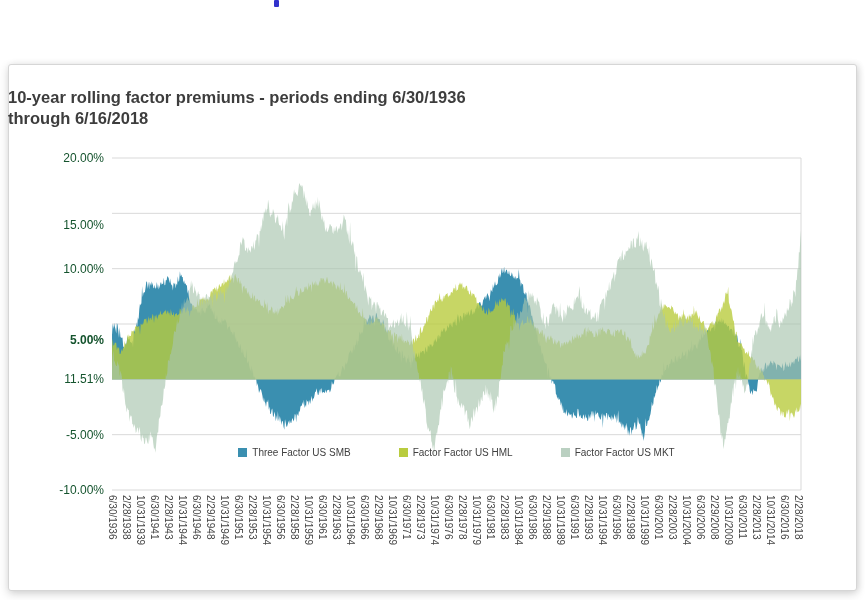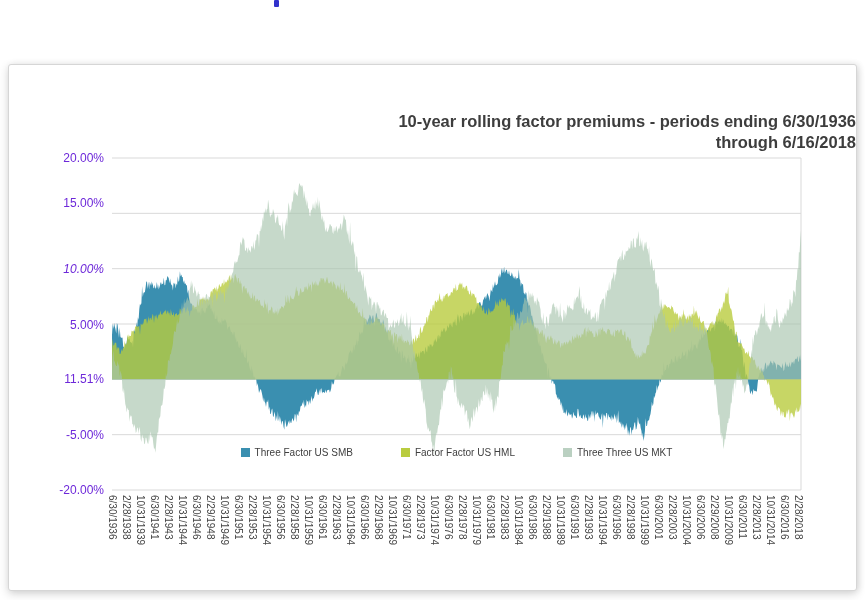--- a/index.html
+++ b/index.html
@@ -7,27 +7,27 @@
     width:865px;height:600px;position:relative;overflow:hidden;
     background:#ffffff;font-family:"Liberation Sans", sans-serif;
   }
   .top-mark{position:absolute;left:274px;top:0;width:5px;height:7px;border-radius:1px;}
   .chart-card{
     position:absolute;left:8px;top:64px;width:847px;height:525px;
     background:#ffffff;border:1px solid #d6d6d6;border-radius:3px;
     box-shadow:0 3px 10px rgba(0,0,0,0.16), 2px 0 6px rgba(0,0,0,0.07);
   }
   .chart-title{
-    position:absolute;left:8px;top:87px;width:848px;text-align:right;
-    font-size:16.5px;font-weight:bold;color:#3d3d3d;line-height:21px;z-index:4;margin-top:24px;
+    position:absolute;left:8px;top:87px;width:848px;text-align:left;
+    font-size:16.5px;font-weight:bold;color:#3d3d3d;line-height:21px;z-index:4;
   }
   #plot-svg{position:absolute;left:0;top:0;z-index:2;}
   .ylab{
     position:absolute;left:0;width:104px;text-align:right;
-    font-size:12px;color:#6d28d9;line-height:14px;z-index:3;
+    font-size:12px;color:#14532d;line-height:14px;z-index:3;
   }
   .xlab{
     position:absolute;top:495px;font-size:10px;line-height:10px;color:#444444;
     white-space:nowrap;transform:rotate(90deg);transform-origin:0 0;z-index:3;
   }
   .legend-row{
     position:absolute;left:112px;top:445px;width:689px;height:14px;
     display:flex;justify-content:center;align-items:center;gap:48px;z-index:3;
   }
   .legend-item{display:flex;align-items:center;gap:5px;}
@@ -55,26 +55,26 @@
     <line x1="112" x2="801" y1="434.6666666666667" y2="434.6666666666667" stroke="#d9d9d9" stroke-width="1"></line>
     <line x1="112" x2="801" y1="490" y2="490" stroke="#d9d9d9" stroke-width="1"></line>
     <line x1="801" x2="801" y1="158" y2="490" stroke="#d9d9d9" stroke-width="1"></line>
     <path d="M112.0 379.3L112.0 335.1L112.7 323.6L113.4 329.1L114.1 322.9L114.8 326.5L115.5 329.2L116.2 333.5L116.9 323.0L117.6 324.7L118.3 331.0L119.0 338.0L119.7 327.2L120.4 336.4L121.1 338.1L121.8 337.6L122.5 337.8L123.2 346.7L123.9 346.8L124.6 348.8L125.3 342.9L126.0 345.6L126.7 342.6L127.4 336.1L128.1 339.6L128.8 339.3L129.5 338.2L130.2 342.0L130.9 342.2L131.6 343.3L132.3 340.5L133.0 347.5L133.7 331.5L134.4 331.4L135.1 328.5L135.8 332.0L136.5 322.0L137.2 326.8L137.9 317.3L138.6 319.9L139.3 309.1L140.0 303.5L140.7 305.6L141.4 302.9L142.1 286.0L142.8 297.1L143.5 292.8L144.2 292.6L144.9 292.1L145.6 287.5L146.3 281.4L147.0 281.8L147.7 289.1L148.4 281.4L149.1 289.4L149.8 281.8L150.5 285.7L151.2 281.2L151.9 285.7L152.6 282.6L153.3 287.5L154.0 288.4L154.7 284.7L155.4 288.7L156.1 288.1L156.8 282.1L157.5 286.2L158.2 289.4L158.9 284.6L159.6 288.4L160.3 283.6L161.0 282.0L161.7 284.8L162.4 283.7L163.1 283.8L163.8 277.6L164.5 285.2L165.2 285.0L165.9 279.7L166.6 280.4L167.3 275.9L168.0 277.1L168.7 277.9L169.4 283.3L170.1 278.6L170.8 283.3L171.5 285.1L172.2 285.5L172.9 290.5L173.6 282.6L174.3 284.4L175.0 282.6L175.7 288.6L176.4 283.4L177.1 285.0L177.8 276.3L178.5 282.0L179.2 280.4L179.9 271.2L180.6 276.5L181.3 274.6L182.0 277.1L182.7 277.0L183.4 283.0L184.1 280.2L184.8 284.0L185.5 283.3L186.2 285.3L186.9 285.2L187.6 293.8L188.3 289.5L189.0 298.1L189.7 300.0L190.4 303.2L191.1 303.7L191.8 303.5L192.5 305.9L193.2 309.8L193.9 305.7L194.6 309.8L195.3 307.9L196.0 309.6L196.7 308.9L197.4 311.5L198.1 313.6L198.8 310.9L199.5 313.2L200.2 309.4L200.9 316.1L201.6 309.1L202.3 307.5L203.0 311.9L203.7 309.9L204.4 312.3L205.1 313.5L205.8 310.5L206.5 307.6L207.2 308.6L207.9 303.7L208.6 306.2L209.3 304.7L210.0 304.1L210.7 309.3L211.4 308.1L212.1 312.5L212.8 310.0L213.5 315.5L214.2 310.5L214.9 318.9L215.6 318.8L216.3 318.9L217.0 314.6L217.7 321.1L218.4 323.1L219.1 320.5L219.8 323.8L220.5 321.6L221.2 324.6L221.9 317.5L222.6 321.5L223.3 320.2L224.0 321.5L224.7 319.1L225.4 319.8L226.1 321.6L226.8 323.4L227.5 329.9L228.2 326.4L228.9 327.6L229.6 325.4L230.3 329.4L231.0 332.0L231.7 331.7L232.4 333.3L233.1 335.4L233.8 331.5L234.5 332.3L235.2 340.1L235.9 336.0L236.6 342.6L237.3 341.1L238.0 342.1L238.7 347.0L239.4 348.3L240.1 343.8L240.8 346.1L241.5 352.2L242.2 353.3L242.9 348.5L243.6 354.3L244.3 357.1L245.0 357.4L245.7 357.9L246.4 348.4L247.1 361.5L247.8 363.4L248.5 360.3L249.2 365.8L249.9 368.7L250.6 370.9L251.3 365.3L252.0 373.4L252.7 368.6L253.4 376.1L254.1 377.9L254.8 376.1L255.5 379.6L256.2 378.8L256.9 386.1L257.6 382.9L258.3 387.5L259.0 393.1L259.7 391.0L260.4 389.0L261.1 390.0L261.8 392.7L262.5 396.3L263.2 401.7L263.9 397.3L264.6 401.7L265.3 402.9L266.0 406.9L266.7 401.6L267.4 402.3L268.1 399.5L268.8 409.7L269.5 406.6L270.2 413.7L270.9 414.0L271.6 409.7L272.3 408.6L273.0 416.7L273.7 416.5L274.4 411.6L275.1 414.7L275.8 421.4L276.5 415.2L277.2 421.5L277.9 411.0L278.6 421.2L279.3 415.8L280.0 422.6L280.7 417.1L281.4 425.0L282.1 421.6L282.8 420.7L283.5 426.5L284.3 429.7L285.0 419.3L285.7 422.4L286.4 426.8L287.1 426.5L287.8 423.9L288.5 420.7L289.2 424.1L289.9 419.9L290.6 422.7L291.3 423.1L292.0 419.4L292.7 418.1L293.4 421.5L294.1 419.7L294.8 413.9L295.5 414.8L296.2 422.5L296.9 413.2L297.6 414.9L298.3 416.0L299.0 410.6L299.7 412.4L300.4 407.0L301.1 405.6L301.8 406.1L302.5 401.9L303.2 405.1L303.9 399.7L304.6 408.2L305.3 404.7L306.0 407.2L306.7 399.5L307.4 401.9L308.1 400.4L308.8 405.6L309.5 399.7L310.2 404.0L310.9 399.8L311.6 395.8L312.3 401.7L313.0 398.1L313.7 399.1L314.4 395.9L315.1 392.0L315.8 391.7L316.5 388.3L317.2 392.0L317.9 395.0L318.6 394.8L319.3 389.3L320.0 393.8L320.7 388.9L321.4 388.2L322.1 393.5L322.8 392.1L323.5 392.0L324.2 392.5L324.9 392.9L325.6 389.5L326.3 393.3L327.0 390.8L327.7 389.9L328.4 389.9L329.1 389.5L329.8 392.5L330.5 391.0L331.2 388.2L331.9 381.3L332.6 384.3L333.3 384.5L334.0 383.1L334.7 377.9L335.4 377.9L336.1 376.6L336.8 375.1L337.5 374.5L338.2 371.3L338.9 376.5L339.6 376.2L340.3 376.4L341.0 372.8L341.7 369.5L342.4 365.8L343.1 366.5L343.8 368.3L344.5 370.4L345.2 361.6L345.9 365.0L346.6 363.4L347.3 362.4L348.0 359.4L348.7 354.1L349.4 352.6L350.1 351.2L350.8 350.0L351.5 353.5L352.2 349.5L352.9 353.7L353.6 344.2L354.3 350.7L355.0 344.6L355.7 345.6L356.4 338.7L357.1 345.4L357.8 340.6L358.5 341.6L359.2 333.3L359.9 331.6L360.6 334.7L361.3 332.9L362.0 331.4L362.7 333.4L363.4 327.3L364.1 316.5L364.8 321.7L365.5 324.8L366.2 322.2L366.9 319.0L367.6 322.9L368.3 318.8L369.0 318.2L369.7 314.6L370.4 315.7L371.1 317.8L371.8 320.1L372.5 315.8L373.2 315.3L373.9 320.3L374.6 326.2L375.3 318.7L376.0 313.4L376.7 313.2L377.4 318.4L378.1 319.2L378.8 319.1L379.5 319.1L380.2 322.0L380.9 324.5L381.6 322.0L382.3 327.5L383.0 319.1L383.7 322.1L384.4 332.0L385.1 326.3L385.8 330.4L386.5 333.6L387.2 329.5L387.9 334.6L388.6 340.1L389.3 339.5L390.0 341.9L390.7 338.2L391.4 340.8L392.1 337.1L392.8 346.7L393.5 344.4L394.2 342.4L394.9 349.1L395.6 349.9L396.3 352.7L397.0 348.1L397.7 346.0L398.4 354.3L399.1 352.5L399.8 350.4L400.5 353.1L401.2 362.8L401.9 349.8L402.6 351.9L403.3 357.7L404.0 358.3L404.7 354.9L405.4 357.5L406.1 363.5L406.8 360.5L407.5 357.4L408.2 360.1L408.9 354.4L409.6 362.3L410.3 361.8L411.0 369.0L411.7 356.8L412.4 362.8L413.1 360.0L413.8 353.7L414.5 358.3L415.2 358.2L415.9 353.0L416.6 353.7L417.3 356.6L418.0 357.3L418.7 351.9L419.4 359.1L420.1 350.4L420.8 353.0L421.5 352.3L422.2 350.9L422.9 350.9L423.6 350.8L424.3 354.4L425.0 350.1L425.7 346.5L426.4 350.9L427.1 352.5L427.8 345.2L428.5 346.1L429.2 347.4L429.9 343.4L430.6 345.0L431.3 344.3L432.0 347.1L432.7 346.1L433.4 344.8L434.1 339.3L434.8 342.1L435.5 338.1L436.2 342.6L436.9 340.7L437.6 336.2L438.3 334.5L439.0 339.4L439.7 335.3L440.4 337.2L441.1 329.3L441.8 331.9L442.5 331.5L443.2 330.0L443.9 327.7L444.6 328.8L445.3 332.6L446.0 330.0L446.7 330.9L447.4 325.1L448.1 327.0L448.8 327.9L449.5 322.9L450.2 325.3L450.9 322.6L451.6 326.1L452.3 327.4L453.0 320.9L453.7 322.8L454.4 322.3L455.1 318.5L455.8 324.7L456.5 325.7L457.2 317.6L457.9 314.0L458.6 317.1L459.3 323.6L460.0 316.3L460.7 315.5L461.4 317.3L462.1 321.3L462.8 317.2L463.5 313.0L464.2 312.7L464.9 317.7L465.6 313.5L466.3 315.5L467.0 311.4L467.7 315.2L468.4 310.8L469.1 313.9L469.8 316.0L470.5 310.8L471.2 308.8L471.9 311.1L472.6 314.8L473.3 313.4L474.0 310.8L474.7 313.4L475.4 308.4L476.1 308.8L476.8 305.7L477.5 303.7L478.2 309.0L478.9 303.3L479.6 302.1L480.3 302.3L481.0 304.8L481.7 306.4L482.4 304.9L483.1 300.2L483.8 298.9L484.5 297.3L485.2 295.9L485.9 299.5L486.6 296.1L487.3 292.9L488.0 294.8L488.7 296.4L489.4 301.3L490.1 295.5L490.8 289.4L491.5 290.7L492.2 292.0L492.9 284.3L493.6 288.5L494.3 285.1L495.0 281.3L495.7 285.3L496.4 285.3L497.1 284.5L497.8 283.2L498.5 275.1L499.2 277.9L499.9 273.2L500.6 277.8L501.3 270.4L502.0 268.0L502.7 273.2L503.4 271.8L504.1 266.5L504.8 273.4L505.5 271.8L506.2 269.8L506.9 269.7L507.6 273.5L508.3 274.2L509.0 270.2L509.7 274.6L510.4 276.3L511.1 275.6L511.8 272.3L512.5 274.7L513.2 278.5L513.9 275.8L514.6 278.9L515.3 275.8L516.0 279.9L516.7 277.8L517.4 278.3L518.1 277.9L518.8 268.9L519.5 278.8L520.2 280.3L520.9 286.8L521.6 282.6L522.3 284.5L523.0 284.1L523.7 292.8L524.4 293.4L525.1 294.9L525.8 292.0L526.5 293.8L527.2 303.8L527.9 298.8L528.6 306.0L529.3 304.6L530.0 306.3L530.7 310.2L531.4 316.0L532.1 315.6L532.8 319.5L533.5 322.6L534.2 327.1L534.9 329.4L535.6 326.8L536.3 335.3L537.0 327.3L537.7 339.6L538.4 344.8L539.1 340.6L539.8 346.3L540.5 345.3L541.2 350.5L541.9 355.1L542.6 352.4L543.3 355.6L544.0 360.1L544.7 362.1L545.4 363.3L546.1 363.3L546.8 364.5L547.5 378.3L548.2 367.0L548.9 370.7L549.6 377.5L550.3 378.4L551.0 375.6L551.7 383.7L552.4 380.7L553.1 380.8L553.8 384.1L554.5 383.4L555.2 385.2L555.9 394.0L556.6 394.9L557.3 399.1L558.0 396.4L558.7 400.1L559.4 398.6L560.1 400.8L560.8 405.4L561.5 402.0L562.2 410.9L562.9 405.1L563.6 413.0L564.3 413.3L565.0 411.5L565.7 414.7L566.4 409.0L567.1 414.4L567.8 416.5L568.5 412.0L569.2 413.6L569.9 415.3L570.6 414.5L571.3 414.0L572.0 418.7L572.7 416.7L573.4 411.7L574.1 415.1L574.8 415.8L575.5 415.7L576.2 417.9L576.9 417.8L577.6 408.8L578.3 409.3L579.0 415.1L579.7 417.0L580.4 414.6L581.1 418.2L581.8 417.8L582.5 419.3L583.2 414.3L583.9 415.8L584.6 419.8L585.3 413.9L586.0 418.6L586.7 417.0L587.4 421.0L588.1 420.4L588.8 414.1L589.5 419.1L590.2 413.7L590.9 418.3L591.6 411.6L592.3 411.3L593.0 417.0L593.7 411.1L594.4 422.0L595.1 410.3L595.8 415.3L596.5 413.7L597.2 412.9L597.9 412.3L598.6 416.2L599.3 417.2L600.0 419.1L600.7 419.7L601.4 415.7L602.1 412.9L602.8 428.1L603.5 413.9L604.2 416.4L604.9 414.2L605.6 418.5L606.3 413.1L607.0 412.9L607.7 420.6L608.4 413.8L609.1 416.9L609.8 417.3L610.5 419.7L611.2 415.0L611.9 421.2L612.6 416.2L613.3 419.8L614.0 417.0L614.7 413.5L615.4 419.6L616.1 414.4L616.8 422.9L617.5 418.4L618.2 410.2L618.9 423.3L619.6 421.3L620.3 424.5L621.0 421.3L621.7 427.9L622.4 423.0L623.1 428.1L623.8 423.8L624.5 430.5L625.2 424.8L625.9 428.9L626.6 422.7L627.3 428.0L628.0 435.3L628.8 429.8L629.5 436.0L630.2 427.2L630.9 427.6L631.6 435.0L632.3 429.6L633.0 430.2L633.7 427.2L634.4 422.7L635.1 422.2L635.8 429.7L636.5 428.8L637.2 424.7L637.9 416.7L638.6 421.7L639.3 424.5L640.0 423.1L640.7 427.9L641.4 430.8L642.1 437.5L642.8 432.6L643.5 440.9L644.2 436.9L644.9 431.3L645.6 418.3L646.3 426.1L647.0 426.1L647.7 420.9L648.4 420.6L649.1 420.0L649.8 416.2L650.5 413.9L651.2 408.9L651.9 401.5L652.6 406.3L653.3 404.1L654.0 395.5L654.7 398.3L655.4 393.4L656.1 392.1L656.8 385.1L657.5 390.7L658.2 385.1L658.9 387.1L659.6 379.0L660.3 382.7L661.0 380.6L661.7 374.2L662.4 375.1L663.1 376.1L663.8 361.8L664.5 372.1L665.2 369.7L665.9 369.9L666.6 365.4L667.3 364.5L668.0 365.2L668.7 368.9L669.4 363.5L670.1 364.3L670.8 360.8L671.5 358.4L672.2 360.2L672.9 363.5L673.6 361.1L674.3 363.5L675.0 356.0L675.7 356.2L676.4 361.9L677.1 356.5L677.8 362.2L678.5 357.0L679.2 355.2L679.9 358.8L680.6 358.9L681.3 358.1L682.0 353.6L682.7 351.0L683.4 356.4L684.1 355.0L684.8 355.7L685.5 352.3L686.2 350.4L686.9 359.9L687.6 354.6L688.3 349.9L689.0 348.9L689.7 352.4L690.4 346.6L691.1 352.1L691.8 339.5L692.5 351.6L693.2 348.9L693.9 343.8L694.6 345.4L695.3 343.9L696.0 346.8L696.7 348.5L697.4 348.7L698.1 340.3L698.8 345.0L699.5 338.6L700.2 340.5L700.9 339.1L701.6 333.1L702.3 337.3L703.0 337.9L703.7 332.9L704.4 335.2L705.1 334.0L705.8 330.7L706.5 335.0L707.2 329.9L707.9 330.2L708.6 329.8L709.3 326.5L710.0 331.7L710.7 330.8L711.4 328.5L712.1 327.3L712.8 328.0L713.5 326.7L714.2 323.3L714.9 331.6L715.6 321.0L716.3 322.8L717.0 317.4L717.7 324.3L718.4 320.3L719.1 322.5L719.8 319.0L720.5 321.8L721.2 322.9L721.9 317.8L722.6 323.0L723.3 319.2L724.0 323.6L724.7 323.7L725.4 322.5L726.1 325.5L726.8 324.0L727.5 326.9L728.2 325.7L728.9 326.0L729.6 331.1L730.3 329.1L731.0 328.7L731.7 329.1L732.4 329.9L733.1 335.8L733.8 325.2L734.5 336.7L735.2 333.7L735.9 336.7L736.6 333.9L737.3 336.0L738.0 341.9L738.7 347.3L739.4 345.6L740.1 348.2L740.8 338.4L741.5 350.1L742.2 349.8L742.9 357.3L743.6 367.7L744.3 361.6L745.0 368.1L745.7 377.8L746.4 373.5L747.1 375.7L747.8 379.8L748.5 384.0L749.2 385.7L749.9 392.0L750.6 394.2L751.3 390.6L752.0 392.1L752.7 395.2L753.4 388.7L754.1 391.2L754.8 390.4L755.5 390.9L756.2 391.7L756.9 391.0L757.6 383.8L758.3 377.8L759.0 375.8L759.7 372.6L760.4 373.2L761.1 371.7L761.8 367.3L762.5 372.5L763.2 368.5L763.9 372.4L764.6 366.5L765.3 362.3L766.0 364.0L766.7 369.5L767.4 366.1L768.1 364.3L768.8 366.8L769.5 364.1L770.2 362.1L770.9 360.6L771.6 363.0L772.3 362.9L773.0 365.8L773.7 360.4L774.4 362.4L775.1 362.9L775.8 364.7L776.5 370.4L777.2 364.8L777.9 364.3L778.6 365.1L779.3 365.3L780.0 366.0L780.7 366.9L781.4 368.2L782.1 366.3L782.8 363.0L783.5 371.0L784.2 370.0L784.9 365.1L785.6 361.2L786.3 367.6L787.0 363.8L787.7 366.2L788.4 367.0L789.1 366.0L789.8 362.1L790.5 367.4L791.2 363.9L791.9 361.4L792.6 362.9L793.3 360.9L794.0 364.5L794.7 360.6L795.4 358.4L796.1 359.5L796.8 358.4L797.5 356.1L798.2 361.7L798.9 361.6L799.6 355.3L800.3 360.9L801.0 353.9L801.0 379.3Z" fill="#3a8fb0" fill-opacity="1"></path>
     <path d="M112.0 379.3L112.0 350.3L112.7 338.5L113.4 345.5L114.1 345.3L114.8 342.8L115.5 342.8L116.2 342.8L116.9 350.2L117.6 347.1L118.3 348.5L119.0 346.8L119.7 354.1L120.4 354.1L121.1 351.4L121.8 349.0L122.5 351.6L123.2 346.8L123.9 348.4L124.6 340.8L125.3 344.4L126.0 344.7L126.7 342.4L127.4 336.2L128.1 334.2L128.8 337.5L129.5 335.6L130.2 336.0L130.9 336.0L131.6 330.8L132.3 331.1L133.0 331.8L133.7 329.9L134.4 334.4L135.1 326.1L135.8 327.1L136.5 325.7L137.2 326.4L137.9 327.1L138.6 326.3L139.3 325.6L140.0 335.1L140.7 323.4L141.4 325.1L142.1 323.2L142.8 324.9L143.5 322.8L144.2 318.8L144.9 319.4L145.6 318.9L146.3 318.2L147.0 324.0L147.7 320.7L148.4 316.0L149.1 321.0L149.8 317.9L150.5 317.7L151.2 320.2L151.9 317.3L152.6 313.7L153.3 315.5L154.0 323.0L154.7 315.8L155.4 315.6L156.1 318.3L156.8 313.9L157.5 319.8L158.2 315.7L158.9 314.2L159.6 314.9L160.3 310.6L161.0 314.1L161.7 314.4L162.4 314.7L163.1 312.3L163.8 312.9L164.5 310.9L165.2 311.2L165.9 309.5L166.6 314.4L167.3 311.7L168.0 310.3L168.7 313.8L169.4 312.3L170.1 316.3L170.8 309.1L171.5 312.4L172.2 315.0L172.9 315.1L173.6 311.6L174.3 317.3L175.0 314.2L175.7 314.0L176.4 312.7L177.1 314.7L177.8 315.5L178.5 314.3L179.2 314.0L179.9 308.2L180.6 309.5L181.3 314.4L182.0 309.6L182.7 314.1L183.4 308.6L184.1 308.2L184.8 307.2L185.5 313.4L186.2 308.4L186.9 312.3L187.6 305.9L188.3 310.8L189.0 311.3L189.7 316.7L190.4 311.6L191.1 310.0L191.8 311.3L192.5 305.4L193.2 305.6L193.9 305.3L194.6 308.0L195.3 306.7L196.0 307.1L196.7 306.6L197.4 298.2L198.1 306.2L198.8 304.2L199.5 299.4L200.2 298.8L200.9 300.1L201.6 298.9L202.3 299.2L203.0 297.1L203.7 299.5L204.4 299.9L205.1 296.9L205.8 300.9L206.5 298.9L207.2 299.7L207.9 298.2L208.6 300.8L209.3 299.4L210.0 296.8L210.7 291.8L211.4 290.8L212.1 292.9L212.8 289.3L213.5 289.3L214.2 288.5L214.9 287.3L215.6 290.4L216.3 286.0L217.0 292.0L217.7 288.7L218.4 288.5L219.1 283.8L219.8 285.4L220.5 286.9L221.2 286.6L221.9 283.3L222.6 282.8L223.3 285.8L224.0 278.9L224.7 284.4L225.4 281.9L226.1 281.3L226.8 282.7L227.5 279.3L228.2 280.9L228.9 276.9L229.6 275.0L230.3 281.0L231.0 274.0L231.7 280.0L232.4 277.4L233.1 277.9L233.8 283.3L234.5 276.0L235.2 273.8L235.9 276.4L236.6 278.3L237.3 282.9L238.0 278.0L238.7 278.1L239.4 284.3L240.1 279.9L240.8 283.7L241.5 283.3L242.2 293.8L242.9 287.8L243.6 286.3L244.3 285.5L245.0 290.1L245.7 288.0L246.4 288.0L247.1 292.1L247.8 294.0L248.5 290.9L249.2 297.2L249.9 293.8L250.6 298.4L251.3 298.5L252.0 297.7L252.7 292.0L253.4 300.4L254.1 295.3L254.8 296.0L255.5 301.6L256.2 300.9L256.9 298.5L257.6 299.0L258.3 301.6L259.0 299.9L259.7 299.9L260.4 303.9L261.1 305.8L261.8 305.8L262.5 305.5L263.2 306.9L263.9 308.3L264.6 299.0L265.3 304.9L266.0 303.2L266.7 309.7L267.4 301.4L268.1 314.2L268.8 310.4L269.5 310.0L270.2 310.7L270.9 309.1L271.6 306.2L272.3 308.0L273.0 313.9L273.7 311.5L274.4 314.0L275.1 309.3L275.8 313.3L276.5 310.4L277.2 315.6L277.9 308.0L278.6 314.1L279.3 310.4L280.0 307.9L280.7 308.9L281.4 305.7L282.1 307.1L282.8 306.6L283.5 308.7L284.3 304.7L285.0 306.6L285.7 294.8L286.4 301.5L287.1 303.0L287.8 294.4L288.5 299.1L289.2 303.6L289.9 299.3L290.6 295.1L291.3 297.8L292.0 299.2L292.7 298.8L293.4 299.4L294.1 297.7L294.8 295.5L295.5 291.4L296.2 286.3L296.9 291.2L297.6 290.3L298.3 295.3L299.0 296.3L299.7 292.5L300.4 287.8L301.1 289.6L301.8 292.8L302.5 291.9L303.2 291.7L303.9 291.4L304.6 287.0L305.3 286.5L306.0 289.3L306.7 285.7L307.4 290.4L308.1 288.1L308.8 282.4L309.5 287.5L310.2 284.8L310.9 284.4L311.6 292.2L312.3 280.9L313.0 283.5L313.7 285.5L314.4 281.7L315.1 286.0L315.8 280.5L316.5 284.1L317.2 286.1L317.9 283.9L318.6 285.9L319.3 280.2L320.0 283.3L320.7 278.0L321.4 277.9L322.1 280.6L322.8 277.9L323.5 278.5L324.2 280.0L324.9 283.6L325.6 281.5L326.3 279.4L327.0 276.4L327.7 279.6L328.4 283.0L329.1 283.4L329.8 283.1L330.5 280.9L331.2 283.4L331.9 280.4L332.6 287.1L333.3 281.0L334.0 282.5L334.7 284.2L335.4 285.1L336.1 289.8L336.8 287.9L337.5 284.6L338.2 288.0L338.9 284.9L339.6 290.7L340.3 282.1L341.0 290.2L341.7 289.7L342.4 288.7L343.1 292.1L343.8 293.2L344.5 283.1L345.2 295.7L345.9 291.2L346.6 291.1L347.3 295.5L348.0 299.2L348.7 299.1L349.4 297.1L350.1 298.7L350.8 301.3L351.5 300.7L352.2 301.7L352.9 302.2L353.6 303.9L354.3 303.1L355.0 302.4L355.7 309.0L356.4 307.6L357.1 305.1L357.8 311.0L358.5 313.4L359.2 312.3L359.9 312.0L360.6 315.4L361.3 316.2L362.0 317.0L362.7 307.7L363.4 317.8L364.1 317.7L364.8 319.3L365.5 318.6L366.2 319.4L366.9 324.7L367.6 324.2L368.3 324.3L369.0 319.9L369.7 325.5L370.4 323.9L371.1 318.7L371.8 322.2L372.5 323.5L373.2 322.7L373.9 322.1L374.6 321.8L375.3 318.5L376.0 316.6L376.7 319.2L377.4 316.7L378.1 323.3L378.8 317.6L379.5 321.2L380.2 323.1L380.9 325.7L381.6 324.2L382.3 321.7L383.0 323.9L383.7 323.4L384.4 325.5L385.1 332.0L385.8 328.7L386.5 331.1L387.2 333.5L387.9 330.9L388.6 329.8L389.3 332.1L390.0 330.3L390.7 329.9L391.4 336.8L392.1 333.3L392.8 335.7L393.5 344.0L394.2 333.5L394.9 332.0L395.6 336.9L396.3 334.0L397.0 333.9L397.7 343.2L398.4 335.8L399.1 339.4L399.8 335.3L400.5 336.5L401.2 340.8L401.9 333.4L402.6 341.8L403.3 339.3L404.0 343.6L404.7 341.2L405.4 340.7L406.1 341.2L406.8 343.2L407.5 339.6L408.2 341.6L408.9 342.3L409.6 345.5L410.3 344.2L411.0 340.1L411.7 341.8L412.4 344.9L413.1 338.5L413.8 338.8L414.5 342.9L415.2 338.4L415.9 334.6L416.6 341.4L417.3 338.1L418.0 338.0L418.7 333.7L419.4 338.1L420.1 326.4L420.8 328.4L421.5 333.1L422.2 332.2L422.9 329.8L423.6 326.3L424.3 325.7L425.0 322.4L425.7 324.5L426.4 317.3L427.1 317.0L427.8 322.5L428.5 315.5L429.2 315.6L429.9 311.6L430.6 308.4L431.3 310.7L432.0 311.3L432.7 305.2L433.4 304.5L434.1 309.1L434.8 301.4L435.5 300.2L436.2 302.0L436.9 302.5L437.6 299.6L438.3 301.4L439.0 297.4L439.7 292.8L440.4 300.1L441.1 298.8L441.8 301.4L442.5 301.2L443.2 295.3L443.9 299.4L444.6 295.9L445.3 295.5L446.0 294.0L446.7 293.9L447.4 292.8L448.1 297.4L448.8 295.8L449.5 295.6L450.2 295.4L450.9 292.2L451.6 291.9L452.3 293.2L453.0 290.3L453.7 287.8L454.4 288.0L455.1 290.4L455.8 283.8L456.5 291.1L457.2 290.1L457.9 289.6L458.6 284.9L459.3 284.6L460.0 282.2L460.7 284.6L461.4 284.6L462.1 282.5L462.8 289.1L463.5 286.8L464.2 286.9L464.9 289.6L465.6 286.8L466.3 285.4L467.0 286.2L467.7 291.0L468.4 290.5L469.1 294.1L469.8 294.4L470.5 289.5L471.2 293.2L471.9 296.5L472.6 293.0L473.3 294.3L474.0 293.4L474.7 295.7L475.4 298.2L476.1 296.6L476.8 303.8L477.5 302.7L478.2 303.3L478.9 303.1L479.6 305.8L480.3 304.5L481.0 308.8L481.7 304.4L482.4 310.8L483.1 310.4L483.8 306.3L484.5 313.1L485.2 313.8L485.9 313.2L486.6 308.9L487.3 315.5L488.0 313.2L488.7 307.5L489.4 309.8L490.1 313.2L490.8 311.1L491.5 311.7L492.2 310.4L492.9 311.7L493.6 309.4L494.3 308.7L495.0 305.9L495.7 300.0L496.4 305.8L497.1 301.1L497.8 304.9L498.5 306.5L499.2 298.7L499.9 301.7L500.6 302.5L501.3 297.6L502.0 301.1L502.7 298.7L503.4 300.2L504.1 301.5L504.8 298.7L505.5 298.4L506.2 304.3L506.9 307.5L507.6 301.6L508.3 305.5L509.0 305.1L509.7 306.0L510.4 318.2L511.1 309.6L511.8 315.2L512.5 314.8L513.2 308.3L513.9 315.5L514.6 314.2L515.3 319.8L516.0 321.1L516.7 325.6L517.4 322.4L518.1 323.3L518.8 323.7L519.5 330.9L520.2 325.9L520.9 323.4L521.6 322.4L522.3 319.3L523.0 321.9L523.7 325.3L524.4 323.5L525.1 322.9L525.8 323.1L526.5 323.1L527.2 317.0L527.9 316.1L528.6 321.9L529.3 323.6L530.0 317.0L530.7 319.9L531.4 320.8L532.1 326.1L532.8 323.8L533.5 321.8L534.2 330.5L534.9 325.3L535.6 328.4L536.3 327.7L537.0 331.7L537.7 327.3L538.4 329.4L539.1 333.5L539.8 333.9L540.5 331.0L541.2 334.1L541.9 329.6L542.6 330.7L543.3 337.7L544.0 333.1L544.7 335.5L545.4 338.9L546.1 343.2L546.8 338.8L547.5 337.0L548.2 335.5L548.9 340.0L549.6 339.6L550.3 336.9L551.0 335.3L551.7 338.6L552.4 338.1L553.1 343.0L553.8 344.5L554.5 338.6L555.2 343.9L555.9 339.4L556.6 345.1L557.3 342.8L558.0 342.1L558.7 340.3L559.4 341.0L560.1 345.6L560.8 348.2L561.5 343.3L562.2 343.0L562.9 346.5L563.6 343.3L564.3 341.9L565.0 342.7L565.7 344.9L566.4 341.5L567.1 342.1L567.8 344.6L568.5 342.0L569.2 341.3L569.9 339.4L570.6 341.2L571.3 343.7L572.0 338.6L572.7 335.2L573.4 339.8L574.1 339.4L574.8 336.0L575.5 337.7L576.2 338.5L576.9 333.2L577.6 335.5L578.3 338.9L579.0 334.9L579.7 335.6L580.4 337.7L581.1 337.3L581.8 333.2L582.5 334.4L583.2 334.7L583.9 330.6L584.6 328.7L585.3 327.2L586.0 337.6L586.7 331.0L587.4 332.0L588.1 326.6L588.8 333.3L589.5 329.6L590.2 331.6L590.9 331.4L591.6 331.1L592.3 334.0L593.0 332.4L593.7 337.6L594.4 336.6L595.1 337.4L595.8 330.5L596.5 333.1L597.2 334.7L597.9 337.1L598.6 329.5L599.3 328.7L600.0 335.8L600.7 327.8L601.4 329.9L602.1 329.7L602.8 326.8L603.5 331.8L604.2 331.1L604.9 331.6L605.6 332.8L606.3 334.4L607.0 331.5L607.7 328.9L608.4 328.7L609.1 329.7L609.8 330.1L610.5 334.6L611.2 334.1L611.9 336.0L612.6 335.3L613.3 331.0L614.0 336.0L614.7 337.1L615.4 329.4L616.1 330.8L616.8 331.2L617.5 329.6L618.2 330.3L618.9 333.6L619.6 331.5L620.3 330.0L621.0 329.3L621.7 329.7L622.4 334.5L623.1 334.9L623.8 335.7L624.5 331.3L625.2 331.8L625.9 338.9L626.6 341.2L627.3 337.0L628.0 336.6L628.8 338.8L629.5 341.8L630.2 337.9L630.9 341.3L631.6 348.5L632.3 347.9L633.0 350.8L633.7 351.0L634.4 354.5L635.1 352.3L635.8 357.4L636.5 354.1L637.2 359.2L637.9 354.1L638.6 355.8L639.3 357.5L640.0 357.5L640.7 355.0L641.4 356.9L642.1 350.3L642.8 355.6L643.5 351.9L644.2 353.8L644.9 352.6L645.6 353.9L646.3 349.0L647.0 346.6L647.7 344.9L648.4 344.7L649.1 345.2L649.8 335.5L650.5 336.8L651.2 331.1L651.9 334.4L652.6 321.0L653.3 330.1L654.0 326.8L654.7 314.3L655.4 320.1L656.1 323.5L656.8 319.8L657.5 318.1L658.2 314.8L658.9 313.3L659.6 313.6L660.3 308.0L661.0 312.4L661.7 303.0L662.4 310.6L663.1 304.0L663.8 309.0L664.5 304.4L665.2 304.4L665.9 305.7L666.6 306.2L667.3 307.8L668.0 307.2L668.7 307.1L669.4 307.5L670.1 308.4L670.8 309.4L671.5 305.2L672.2 307.1L672.9 307.6L673.6 311.0L674.3 312.8L675.0 314.6L675.7 311.4L676.4 314.3L677.1 314.3L677.8 312.8L678.5 320.7L679.2 314.9L679.9 318.6L680.6 315.8L681.3 319.7L682.0 313.8L682.7 317.2L683.4 308.9L684.1 316.4L684.8 313.8L685.5 318.5L686.2 319.8L686.9 317.9L687.6 315.6L688.3 320.4L689.0 314.0L689.7 316.5L690.4 316.1L691.1 318.2L691.8 313.8L692.5 313.7L693.2 316.3L693.9 305.4L694.6 315.6L695.3 310.4L696.0 314.0L696.7 310.1L697.4 314.7L698.1 317.1L698.8 319.3L699.5 315.2L700.2 320.7L700.9 322.4L701.6 323.1L702.3 321.9L703.0 321.0L703.7 320.9L704.4 327.1L705.1 329.9L705.8 327.3L706.5 328.5L707.2 332.7L707.9 329.0L708.6 327.6L709.3 326.0L710.0 323.6L710.7 323.4L711.4 321.4L712.1 324.9L712.8 320.7L713.5 324.2L714.2 325.5L714.9 322.9L715.6 321.9L716.3 314.3L717.0 317.2L717.7 313.4L718.4 312.8L719.1 308.8L719.8 308.5L720.5 312.5L721.2 306.4L721.9 309.7L722.6 306.2L723.3 301.1L724.0 303.9L724.7 301.0L725.4 293.4L726.1 292.2L726.8 294.2L727.5 293.4L728.2 286.5L728.9 302.6L729.6 304.8L730.3 308.4L731.0 308.4L731.7 310.7L732.4 315.7L733.1 320.5L733.8 320.8L734.5 326.8L735.2 337.3L735.9 332.3L736.6 331.6L737.3 341.4L738.0 341.8L738.7 343.0L739.4 342.7L740.1 342.7L740.8 344.1L741.5 343.1L742.2 345.7L742.9 347.6L743.6 348.7L744.3 348.4L745.0 352.7L745.7 353.7L746.4 352.1L747.1 352.6L747.8 355.1L748.5 350.2L749.2 356.9L749.9 355.9L750.6 358.8L751.3 356.3L752.0 356.7L752.7 357.7L753.4 360.8L754.1 359.2L754.8 360.0L755.5 364.2L756.2 365.5L756.9 368.9L757.6 366.9L758.3 365.6L759.0 368.2L759.7 370.5L760.4 367.8L761.1 373.1L761.8 370.4L762.5 371.3L763.2 375.8L763.9 374.7L764.6 381.3L765.3 378.2L766.0 379.8L766.7 380.6L767.4 385.3L768.1 381.2L768.8 383.7L769.5 385.3L770.2 391.6L770.9 396.2L771.6 393.6L772.3 398.1L773.0 396.8L773.7 399.2L774.4 404.6L775.1 405.8L775.8 403.2L776.5 408.3L777.2 411.3L777.9 408.0L778.6 406.9L779.3 408.2L780.0 409.4L780.7 416.3L781.4 410.7L782.1 416.2L782.8 411.5L783.5 412.6L784.2 417.5L784.9 417.0L785.6 417.7L786.3 413.5L787.0 410.1L787.7 414.6L788.4 409.9L789.1 409.3L789.8 421.3L790.5 413.3L791.2 413.6L791.9 412.2L792.6 414.5L793.3 416.0L794.0 418.1L794.7 415.4L795.4 409.6L796.1 412.7L796.8 407.3L797.5 412.3L798.2 411.5L798.9 411.5L799.6 409.4L800.3 403.8L801.0 409.6L801.0 379.3Z" fill="#b9cc3f" fill-opacity="0.8"></path>
     <path d="M112.0 379.3L112.0 368.2L112.7 355.7L113.4 349.9L114.1 360.4L114.8 362.1L115.5 364.6L116.2 366.0L116.9 366.1L117.6 360.3L118.3 366.0L119.0 363.3L119.7 376.7L120.4 370.5L121.1 373.1L121.8 376.6L122.5 390.0L123.2 392.9L123.9 388.1L124.6 396.7L125.3 404.1L126.0 406.7L126.7 412.4L127.4 407.4L128.1 409.8L128.8 409.9L129.5 422.1L130.2 414.9L130.9 416.9L131.6 415.6L132.3 424.5L133.0 424.0L133.7 428.0L134.4 424.1L135.1 427.2L135.8 433.1L136.5 431.8L137.2 427.3L137.9 428.4L138.6 433.7L139.3 426.8L140.0 430.3L140.7 438.9L141.4 441.9L142.1 434.1L142.8 437.8L143.5 438.1L144.2 443.6L144.9 444.2L145.6 437.8L146.3 437.7L147.0 441.2L147.7 443.4L148.4 443.8L149.1 433.5L149.8 441.7L150.5 431.2L151.2 435.0L151.9 437.5L152.6 436.9L153.3 443.8L154.0 448.7L154.7 448.3L155.4 452.8L156.1 445.1L156.8 436.9L157.5 432.6L158.2 432.5L158.9 419.2L159.6 417.8L160.3 416.2L161.0 405.4L161.7 405.7L162.4 404.5L163.1 398.9L163.8 388.5L164.5 388.9L165.2 385.4L165.9 373.1L166.6 376.9L167.3 372.9L168.0 360.0L168.7 360.4L169.4 361.2L170.1 354.1L170.8 354.5L171.5 350.5L172.2 347.7L172.9 343.8L173.6 335.3L174.3 330.7L175.0 331.8L175.7 332.0L176.4 325.8L177.1 318.9L177.8 324.5L178.5 322.7L179.2 320.7L179.9 313.1L180.6 314.2L181.3 309.8L182.0 302.0L182.7 308.9L183.4 306.5L184.1 298.6L184.8 304.1L185.5 302.4L186.2 301.0L186.9 298.6L187.6 297.1L188.3 301.2L189.0 299.1L189.7 289.3L190.4 286.9L191.1 280.2L191.8 286.7L192.5 282.0L193.2 293.4L193.9 292.4L194.6 285.7L195.3 290.1L196.0 292.1L196.7 296.8L197.4 295.1L198.1 290.9L198.8 293.9L199.5 294.0L200.2 307.5L200.9 296.9L201.6 299.0L202.3 305.6L203.0 295.5L203.7 301.2L204.4 296.8L205.1 304.6L205.8 295.0L206.5 293.8L207.2 295.3L207.9 303.0L208.6 296.1L209.3 297.4L210.0 296.5L210.7 296.3L211.4 300.9L212.1 291.8L212.8 307.3L213.5 290.3L214.2 293.9L214.9 295.8L215.6 291.6L216.3 301.8L217.0 298.5L217.7 298.7L218.4 291.7L219.1 292.6L219.8 295.7L220.5 287.8L221.2 295.1L221.9 290.7L222.6 294.0L223.3 291.4L224.0 296.3L224.7 303.3L225.4 286.0L226.1 294.2L226.8 284.7L227.5 290.1L228.2 284.2L228.9 288.9L229.6 275.3L230.3 283.2L231.0 281.6L231.7 275.6L232.4 273.1L233.1 271.9L233.8 266.4L234.5 260.9L235.2 263.8L235.9 261.1L236.6 262.4L237.3 261.9L238.0 258.5L238.7 255.6L239.4 255.0L240.1 244.0L240.8 241.4L241.5 245.5L242.2 240.2L242.9 237.1L243.6 238.9L244.3 240.1L245.0 249.9L245.7 251.2L246.4 247.3L247.1 248.6L247.8 253.3L248.5 247.0L249.2 250.0L249.9 250.8L250.6 252.8L251.3 246.5L252.0 246.1L252.7 249.0L253.4 241.0L254.1 250.1L254.8 247.4L255.5 240.5L256.2 240.2L256.9 234.3L257.6 234.2L258.3 235.4L259.0 247.3L259.7 231.0L260.4 231.2L261.1 224.8L261.8 230.0L262.5 217.1L263.2 221.6L263.9 211.4L264.6 213.6L265.3 207.8L266.0 213.4L266.7 209.6L267.4 208.7L268.1 199.4L268.8 204.1L269.5 212.4L270.2 217.4L270.9 214.7L271.6 214.4L272.3 214.6L273.0 208.7L273.7 211.6L274.4 213.9L275.1 221.7L275.8 223.5L276.5 217.4L277.2 217.5L277.9 214.6L278.6 222.5L279.3 225.5L280.0 224.9L280.7 225.9L281.4 231.2L282.1 229.7L282.8 221.0L283.5 233.5L284.3 240.1L285.0 226.3L285.7 223.3L286.4 217.6L287.1 226.0L287.8 211.5L288.5 202.2L289.2 205.9L289.9 213.2L290.6 209.9L291.3 209.1L292.0 200.8L292.7 202.8L293.4 194.5L294.1 189.2L294.8 193.9L295.5 191.7L296.2 194.2L296.9 194.8L297.6 196.3L298.3 190.2L299.0 184.5L299.7 183.0L300.4 186.2L301.1 184.7L301.8 187.2L302.5 184.9L303.2 191.2L303.9 198.6L304.6 190.6L305.3 202.0L306.0 196.8L306.7 206.3L307.4 200.3L308.1 209.3L308.8 207.7L309.5 215.3L310.2 216.5L310.9 210.2L311.6 210.0L312.3 208.1L313.0 203.1L313.7 207.8L314.4 208.7L315.1 200.0L315.8 210.0L316.5 201.7L317.2 206.3L317.9 196.7L318.6 208.9L319.3 199.9L320.0 207.0L320.7 211.7L321.4 218.2L322.1 220.4L322.8 215.2L323.5 222.7L324.2 220.1L324.9 228.3L325.6 232.1L326.3 227.0L327.0 232.0L327.7 231.6L328.4 229.7L329.1 227.3L329.8 223.9L330.5 224.5L331.2 226.4L331.9 226.0L332.6 232.3L333.3 234.1L334.0 226.7L334.7 231.5L335.4 230.4L336.1 225.7L336.8 227.6L337.5 233.1L338.2 227.4L338.9 229.7L339.6 227.7L340.3 224.1L341.0 223.2L341.7 230.5L342.4 224.7L343.1 220.6L343.8 214.6L344.5 217.0L345.2 219.7L345.9 219.5L346.6 230.0L347.3 235.0L348.0 229.4L348.7 238.3L349.4 243.9L350.1 221.7L350.8 240.6L351.5 246.1L352.2 243.6L352.9 241.0L353.6 245.1L354.3 255.2L355.0 250.4L355.7 271.8L356.4 256.3L357.1 256.8L357.8 269.2L358.5 272.3L359.2 272.2L359.9 269.4L360.6 271.5L361.3 274.6L362.0 276.2L362.7 282.0L363.4 272.2L364.1 285.4L364.8 291.2L365.5 284.9L366.2 290.3L366.9 294.0L367.6 299.2L368.3 305.7L369.0 296.1L369.7 297.4L370.4 299.2L371.1 297.1L371.8 310.2L372.5 305.2L373.2 304.4L373.9 301.6L374.6 302.6L375.3 305.3L376.0 313.3L376.7 302.6L377.4 302.0L378.1 306.4L378.8 303.9L379.5 308.9L380.2 307.5L380.9 315.5L381.6 314.9L382.3 311.7L383.0 310.2L383.7 309.5L384.4 316.9L385.1 314.4L385.8 312.7L386.5 317.6L387.2 318.0L387.9 318.0L388.6 330.4L389.3 327.4L390.0 326.4L390.7 324.3L391.4 327.6L392.1 326.6L392.8 322.2L393.5 319.2L394.2 326.7L394.9 328.2L395.6 320.8L396.3 323.6L397.0 322.6L397.7 318.9L398.4 325.8L399.1 325.0L399.8 320.4L400.5 318.0L401.2 313.1L401.9 323.3L402.6 321.0L403.3 314.7L404.0 325.4L404.7 323.7L405.4 327.1L406.1 324.4L406.8 311.2L407.5 323.3L408.2 330.8L408.9 324.2L409.6 328.2L410.3 315.7L411.0 328.7L411.7 336.1L412.4 340.7L413.1 348.5L413.8 353.8L414.5 349.4L415.2 359.8L415.9 361.8L416.6 361.3L417.3 368.7L418.0 372.5L418.7 372.9L419.4 382.1L420.1 377.8L420.8 382.6L421.5 392.2L422.2 388.2L422.9 398.5L423.6 404.0L424.3 399.1L425.0 404.9L425.7 409.6L426.4 422.1L427.1 425.6L427.8 429.9L428.5 427.3L429.2 431.6L429.9 431.3L430.6 430.0L431.3 441.0L432.0 442.9L432.7 448.9L433.4 444.6L434.1 455.2L434.8 445.7L435.5 438.8L436.2 432.2L436.9 435.6L437.6 429.5L438.3 425.2L439.0 424.9L439.7 415.5L440.4 409.3L441.1 409.7L441.8 397.8L442.5 407.5L443.2 391.8L443.9 389.3L444.6 391.4L445.3 389.2L446.0 386.8L446.7 382.7L447.4 380.1L448.1 383.6L448.8 372.0L449.5 371.4L450.2 379.7L450.9 366.3L451.6 368.5L452.3 378.2L453.0 373.3L453.7 385.1L454.4 391.7L455.1 393.3L455.8 378.4L456.5 396.1L457.2 398.0L457.9 404.3L458.6 398.2L459.3 406.0L460.0 404.6L460.7 408.4L461.4 402.8L462.1 404.5L462.8 408.3L463.5 404.3L464.2 406.2L464.9 415.7L465.6 412.0L466.3 410.1L467.0 411.2L467.7 422.5L468.4 418.1L469.1 425.1L469.8 429.3L470.5 425.3L471.2 416.5L471.9 418.7L472.6 422.2L473.3 412.1L474.0 408.0L474.7 417.7L475.4 411.4L476.1 407.4L476.8 406.8L477.5 412.9L478.2 405.1L478.9 399.1L479.6 406.9L480.3 404.2L481.0 396.6L481.7 400.0L482.4 401.3L483.1 391.2L483.8 391.6L484.5 395.6L485.2 394.5L485.9 384.5L486.6 395.5L487.3 388.0L488.0 398.8L488.7 393.2L489.4 395.3L490.1 402.4L490.8 391.2L491.5 399.7L492.2 399.4L492.9 409.1L493.6 412.9L494.3 404.0L495.0 411.4L495.7 398.1L496.4 406.8L497.1 395.6L497.8 397.1L498.5 397.7L499.2 381.6L499.9 380.9L500.6 379.6L501.3 371.4L502.0 365.1L502.7 365.7L503.4 350.5L504.1 352.0L504.8 351.7L505.5 343.4L506.2 345.5L506.9 341.0L507.6 344.1L508.3 340.9L509.0 350.4L509.7 339.4L510.4 326.6L511.1 325.6L511.8 331.1L512.5 330.2L513.2 329.0L513.9 316.1L514.6 327.1L515.3 320.7L516.0 323.4L516.7 317.4L517.4 312.6L518.1 313.5L518.8 319.2L519.5 317.6L520.2 311.2L520.9 311.6L521.6 312.7L522.3 310.7L523.0 304.7L523.7 303.3L524.4 298.1L525.1 297.5L525.8 300.1L526.5 301.6L527.2 294.8L527.9 313.3L528.6 290.2L529.3 294.2L530.0 298.6L530.7 292.7L531.4 297.4L532.1 292.6L532.8 296.9L533.5 294.9L534.2 303.8L534.9 300.4L535.6 301.4L536.3 305.7L537.0 296.9L537.7 299.5L538.4 301.6L539.1 301.7L539.8 306.2L540.5 309.4L541.2 320.4L541.9 316.5L542.6 323.7L543.3 312.2L544.0 325.3L544.7 322.8L545.4 329.6L546.1 317.4L546.8 315.9L547.5 323.2L548.2 326.4L548.9 321.9L549.6 314.7L550.3 313.1L551.0 315.0L551.7 309.7L552.4 304.4L553.1 304.6L553.8 302.4L554.5 307.3L555.2 306.7L555.9 314.8L556.6 305.5L557.3 311.8L558.0 307.1L558.7 317.5L559.4 316.3L560.1 302.5L560.8 314.8L561.5 317.1L562.2 319.4L562.9 322.4L563.6 309.6L564.3 311.1L565.0 319.3L565.7 312.1L566.4 316.1L567.1 307.4L567.8 304.4L568.5 308.7L569.2 304.9L569.9 307.5L570.6 308.2L571.3 308.8L572.0 308.4L572.7 310.4L573.4 309.3L574.1 297.2L574.8 304.6L575.5 300.2L576.2 297.9L576.9 297.2L577.6 296.1L578.3 299.0L579.0 290.5L579.7 286.1L580.4 303.1L581.1 295.7L581.8 307.3L582.5 308.3L583.2 309.4L583.9 302.1L584.6 312.3L585.3 314.0L586.0 309.1L586.7 307.9L587.4 315.3L588.1 312.4L588.8 309.5L589.5 312.1L590.2 308.7L590.9 320.1L591.6 319.0L592.3 318.1L593.0 315.9L593.7 317.5L594.4 318.5L595.1 312.0L595.8 314.6L596.5 321.7L597.2 321.1L597.9 311.4L598.6 321.9L599.3 311.2L600.0 304.8L600.7 304.0L601.4 302.2L602.1 298.8L602.8 299.9L603.5 298.1L604.2 299.3L604.9 310.1L605.6 291.4L606.3 297.7L607.0 291.5L607.7 289.8L608.4 290.9L609.1 281.6L609.8 290.5L610.5 288.4L611.2 281.6L611.9 278.8L612.6 278.3L613.3 274.4L614.0 271.4L614.7 282.0L615.4 275.0L616.1 274.1L616.8 266.3L617.5 261.1L618.2 259.2L618.9 259.0L619.6 257.3L620.3 255.7L621.0 261.5L621.7 253.7L622.4 249.6L623.1 259.5L623.8 260.1L624.5 253.8L625.2 256.4L625.9 250.4L626.6 251.8L627.3 250.2L628.0 251.3L628.8 246.7L629.5 248.8L630.2 248.4L630.9 240.3L631.6 241.2L632.3 249.3L633.0 238.6L633.7 238.5L634.4 247.5L635.1 247.0L635.8 247.9L636.5 237.5L637.2 239.7L637.9 235.9L638.6 231.0L639.3 245.6L640.0 246.5L640.7 237.3L641.4 246.2L642.1 239.7L642.8 249.2L643.5 251.5L644.2 241.8L644.9 247.8L645.6 243.1L646.3 241.4L647.0 248.4L647.7 248.9L648.4 255.0L649.1 246.1L649.8 261.0L650.5 267.1L651.2 258.6L651.9 260.7L652.6 266.5L653.3 270.9L654.0 270.1L654.7 268.4L655.4 282.7L656.1 285.1L656.8 281.8L657.5 290.5L658.2 285.4L658.9 290.0L659.6 304.9L660.3 307.4L661.0 298.6L661.7 303.5L662.4 311.2L663.1 314.4L663.8 317.9L664.5 312.1L665.2 318.3L665.9 328.4L666.6 324.4L667.3 320.3L668.0 327.2L668.7 327.8L669.4 331.0L670.1 332.0L670.8 333.0L671.5 327.5L672.2 328.0L672.9 328.7L673.6 321.5L674.3 331.4L675.0 331.6L675.7 318.0L676.4 328.7L677.1 326.5L677.8 323.1L678.5 327.5L679.2 318.1L679.9 322.2L680.6 317.1L681.3 322.9L682.0 316.7L682.7 325.5L683.4 326.8L684.1 315.5L684.8 323.7L685.5 315.0L686.2 323.7L686.9 322.7L687.6 323.0L688.3 321.2L689.0 318.9L689.7 323.2L690.4 313.5L691.1 322.3L691.8 321.8L692.5 317.0L693.2 326.3L693.9 328.6L694.6 322.8L695.3 328.7L696.0 326.7L696.7 326.7L697.4 326.9L698.1 329.4L698.8 332.0L699.5 322.4L700.2 323.9L700.9 328.5L701.6 331.0L702.3 328.7L703.0 328.5L703.7 333.8L704.4 324.6L705.1 325.9L705.8 331.5L706.5 331.5L707.2 334.6L707.9 340.5L708.6 347.0L709.3 349.9L710.0 350.0L710.7 353.4L711.4 364.6L712.1 361.0L712.8 365.2L713.5 367.5L714.2 383.2L714.9 385.7L715.6 383.5L716.3 391.4L717.0 398.6L717.7 407.7L718.4 415.7L719.1 414.0L719.8 420.3L720.5 434.9L721.2 432.8L721.9 438.9L722.6 435.1L723.3 448.9L724.0 445.6L724.7 439.1L725.4 439.4L726.1 433.0L726.8 429.7L727.5 423.0L728.2 423.1L728.9 417.8L729.6 419.1L730.3 409.1L731.0 402.0L731.7 404.1L732.4 387.3L733.1 396.9L733.8 384.7L734.5 382.8L735.2 377.2L735.9 389.8L736.6 370.4L737.3 376.2L738.0 366.5L738.7 377.8L739.4 375.4L740.1 372.0L740.8 381.5L741.5 376.9L742.2 382.0L742.9 387.0L743.6 383.9L744.3 393.4L745.0 391.7L745.7 390.6L746.4 385.6L747.1 383.3L747.8 385.8L748.5 376.1L749.2 367.2L749.9 362.2L750.6 363.2L751.3 349.4L752.0 355.1L752.7 336.6L753.4 345.0L754.1 335.4L754.8 334.8L755.5 329.8L756.2 331.4L756.9 335.4L757.6 330.8L758.3 326.2L759.0 329.6L759.7 322.1L760.4 318.4L761.1 313.1L761.8 314.6L762.5 318.8L763.2 315.5L763.9 317.4L764.6 302.2L765.3 319.0L766.0 325.6L766.7 320.7L767.4 323.3L768.1 328.0L768.8 325.4L769.5 329.3L770.2 329.5L770.9 331.9L771.6 326.0L772.3 322.8L773.0 325.8L773.7 317.4L774.4 315.7L775.1 323.2L775.8 320.4L776.5 308.4L777.2 310.4L777.9 319.6L778.6 323.3L779.3 328.0L780.0 326.0L780.7 320.2L781.4 321.9L782.1 323.9L782.8 317.3L783.5 319.8L784.2 316.3L784.9 312.5L785.6 314.6L786.3 316.8L787.0 307.6L787.7 310.5L788.4 310.6L789.1 308.1L789.8 298.7L790.5 300.3L791.2 306.9L791.9 301.7L792.6 304.0L793.3 289.8L794.0 291.4L794.7 291.8L795.4 297.3L796.1 280.4L796.8 279.8L797.5 268.5L798.2 269.7L798.9 251.8L799.6 252.7L800.3 239.8L801.0 230.3L801.0 379.3Z" fill="#a8c4ad" fill-opacity="0.65"></path>
   </svg>
 
 <div id="ylabs">
     <div class="ylab" style="top: 151px;">20.00%</div>
-    <div class="ylab" style="top: 196px;">15.00%</div>
-    <div class="ylab" style="top: 261.667px; font-style: italic;">10.00%</div>
-    <div class="ylab" style="top: 318px;">5.00%</div>
+    <div class="ylab" style="top: 218px;">15.00%</div>
+    <div class="ylab" style="top: 261.667px;">10.00%</div>
+    <div class="ylab" style="top: 333px; font-weight: bold;">5.00%</div>
     <div class="ylab" style="top: 372.333px;">11.51%</div>
     <div class="ylab" style="top: 427.667px;">-5.00%</div>
-    <div class="ylab" style="top: 483px;">-20.00%</div>
+    <div class="ylab" style="top: 483px;">-10.00%</div>
   </div>
 <div id="xlabs">
     <div class="xlab" style="left: 116.5px;">6/30/1936</div>
     <div class="xlab" style="left: 130.504px;">2/28/1938</div>
     <div class="xlab" style="left: 144.508px;">10/31/1939</div>
     <div class="xlab" style="left: 158.512px;">6/30/1941</div>
     <div class="xlab" style="left: 172.516px;">2/28/1943</div>
     <div class="xlab" style="left: 186.52px;">10/31/1944</div>
     <div class="xlab" style="left: 200.524px;">6/30/1946</div>
     <div class="xlab" style="left: 214.528px;">2/29/1948</div>
@@ -125,15 +125,15 @@
     <div class="legend-item">
       <span class="legend-swatch" style="background: rgb(58, 143, 176);"></span>
       <span class="legend-label">Three Factor US SMB</span>
     </div>
     <div class="legend-item">
       <span class="legend-swatch" style="background: rgb(185, 204, 63);"></span>
       <span class="legend-label">Factor Factor US HML</span>
     </div>
     <div class="legend-item">
       <span class="legend-swatch" style="background: rgb(186, 208, 193);"></span>
-      <span class="legend-label">Three Three US MKT</span>
+      <span class="legend-label">Factor Factor US MKT</span>
     </div>
   </div>
 
 </body></html>

